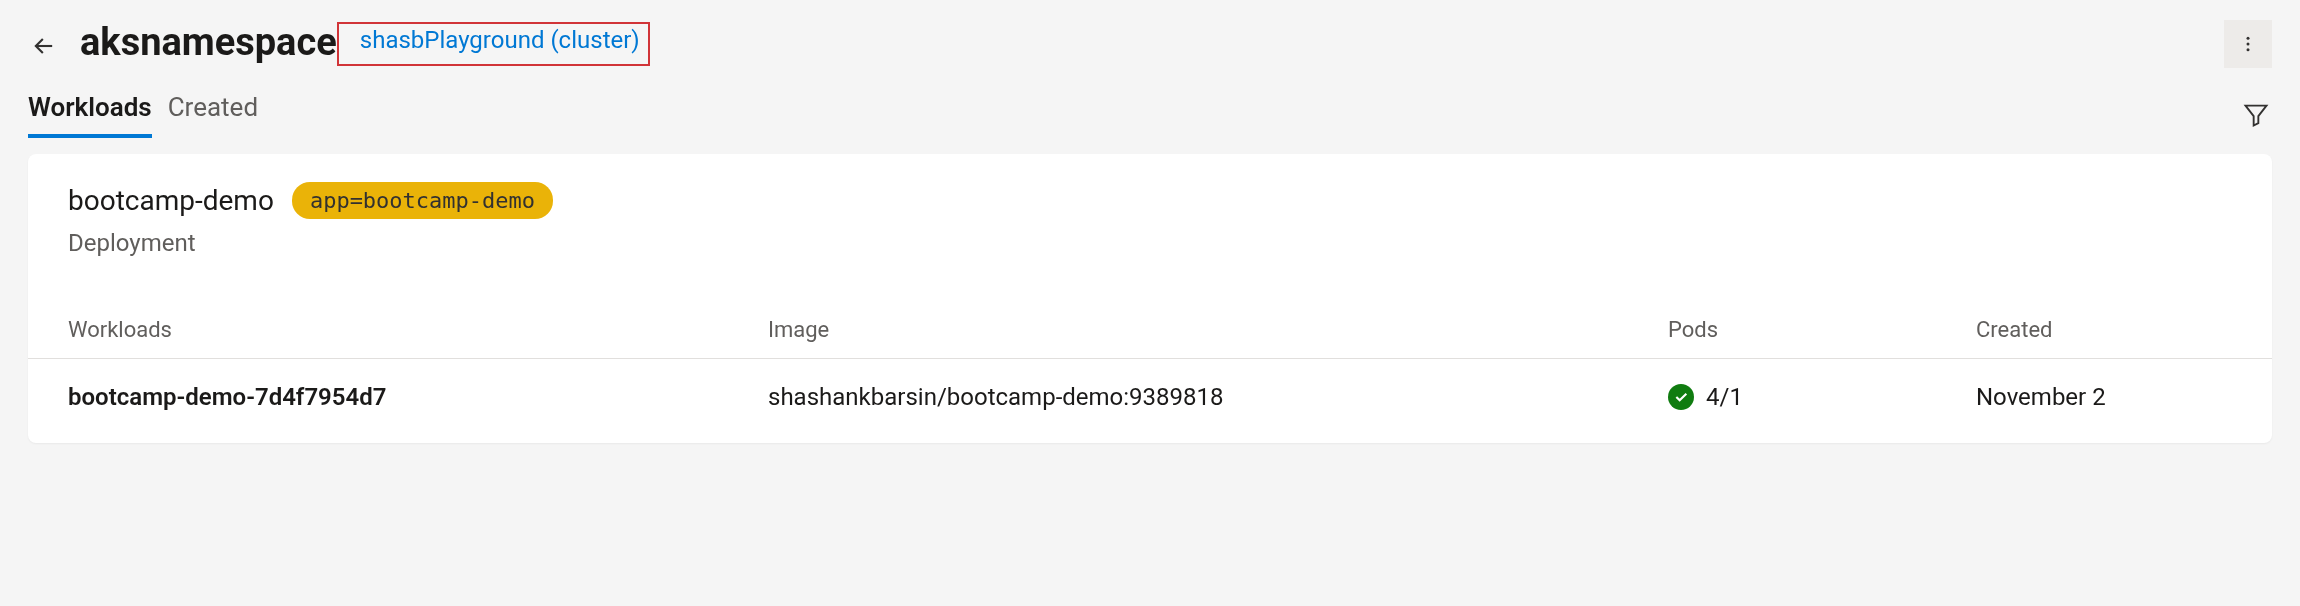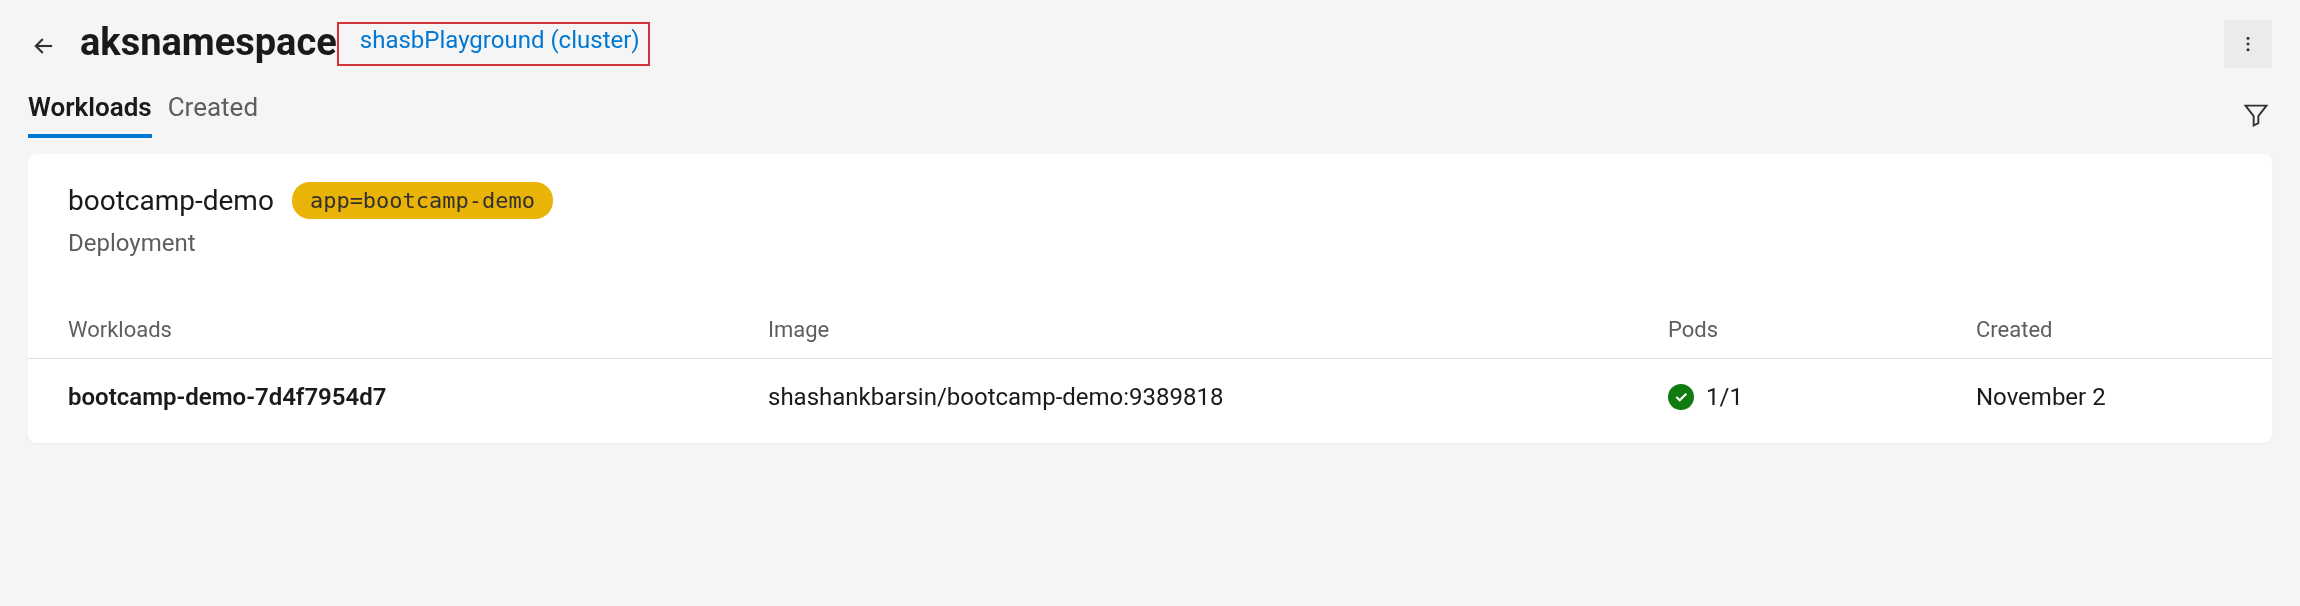--- a/index.html
+++ b/index.html
@@ -219,18 +219,18 @@
   <div class="table-row">
     <div class="col-replicaset">bootcamp-demo-7d4f7954d7</div>
     <div class="col-image">shashankbarsin/bootcamp-demo:9389818</div>
     <div class="col-pods">
       <div class="pods-cell">
         <div class="check-icon">
           <svg width="16" height="16" viewBox="0 0 24 24" fill="none" stroke="#ffffff" stroke-width="3.2">
             <path d="M5 12l5 5L20 7"></path>
           </svg>
         </div>
-        <span>1/1</span>
+        <span>4/1</span>
       </div>
     </div>
     <div class="col-created">November 2</div>
   </div>
 </div>
 
 </body></html>

